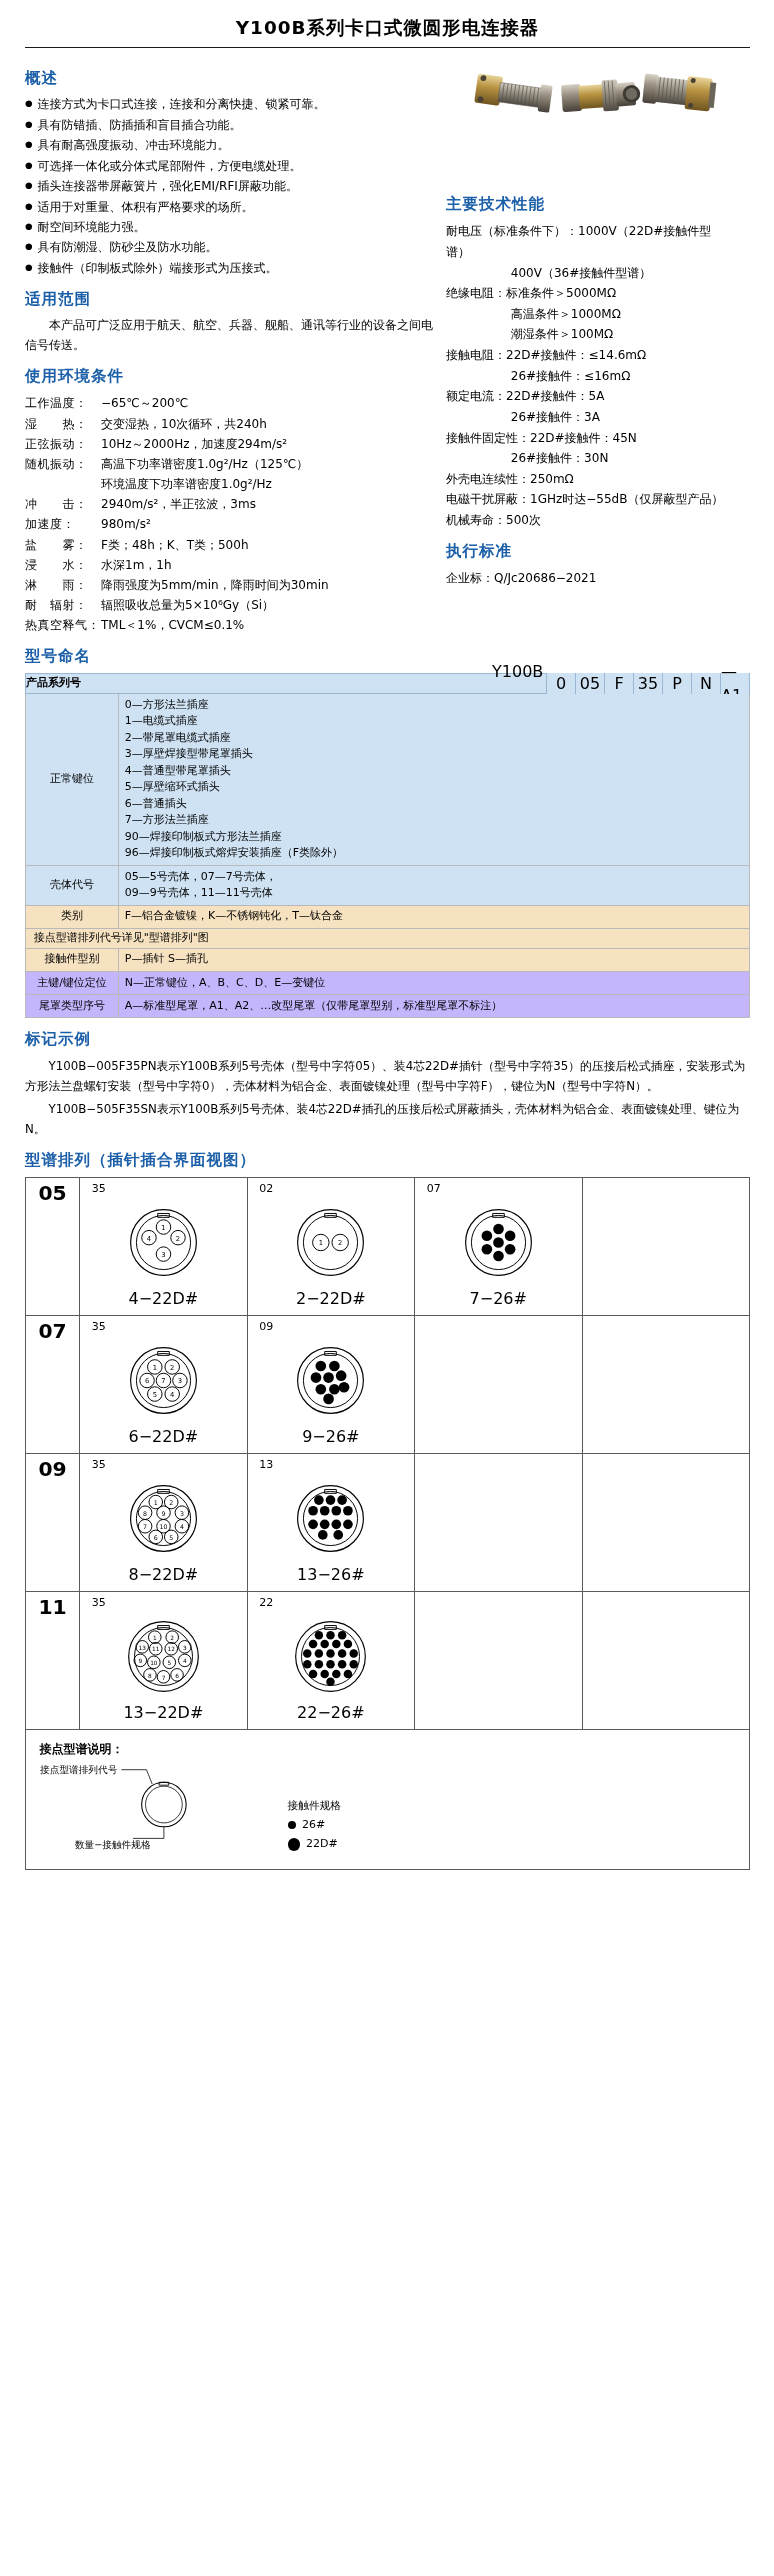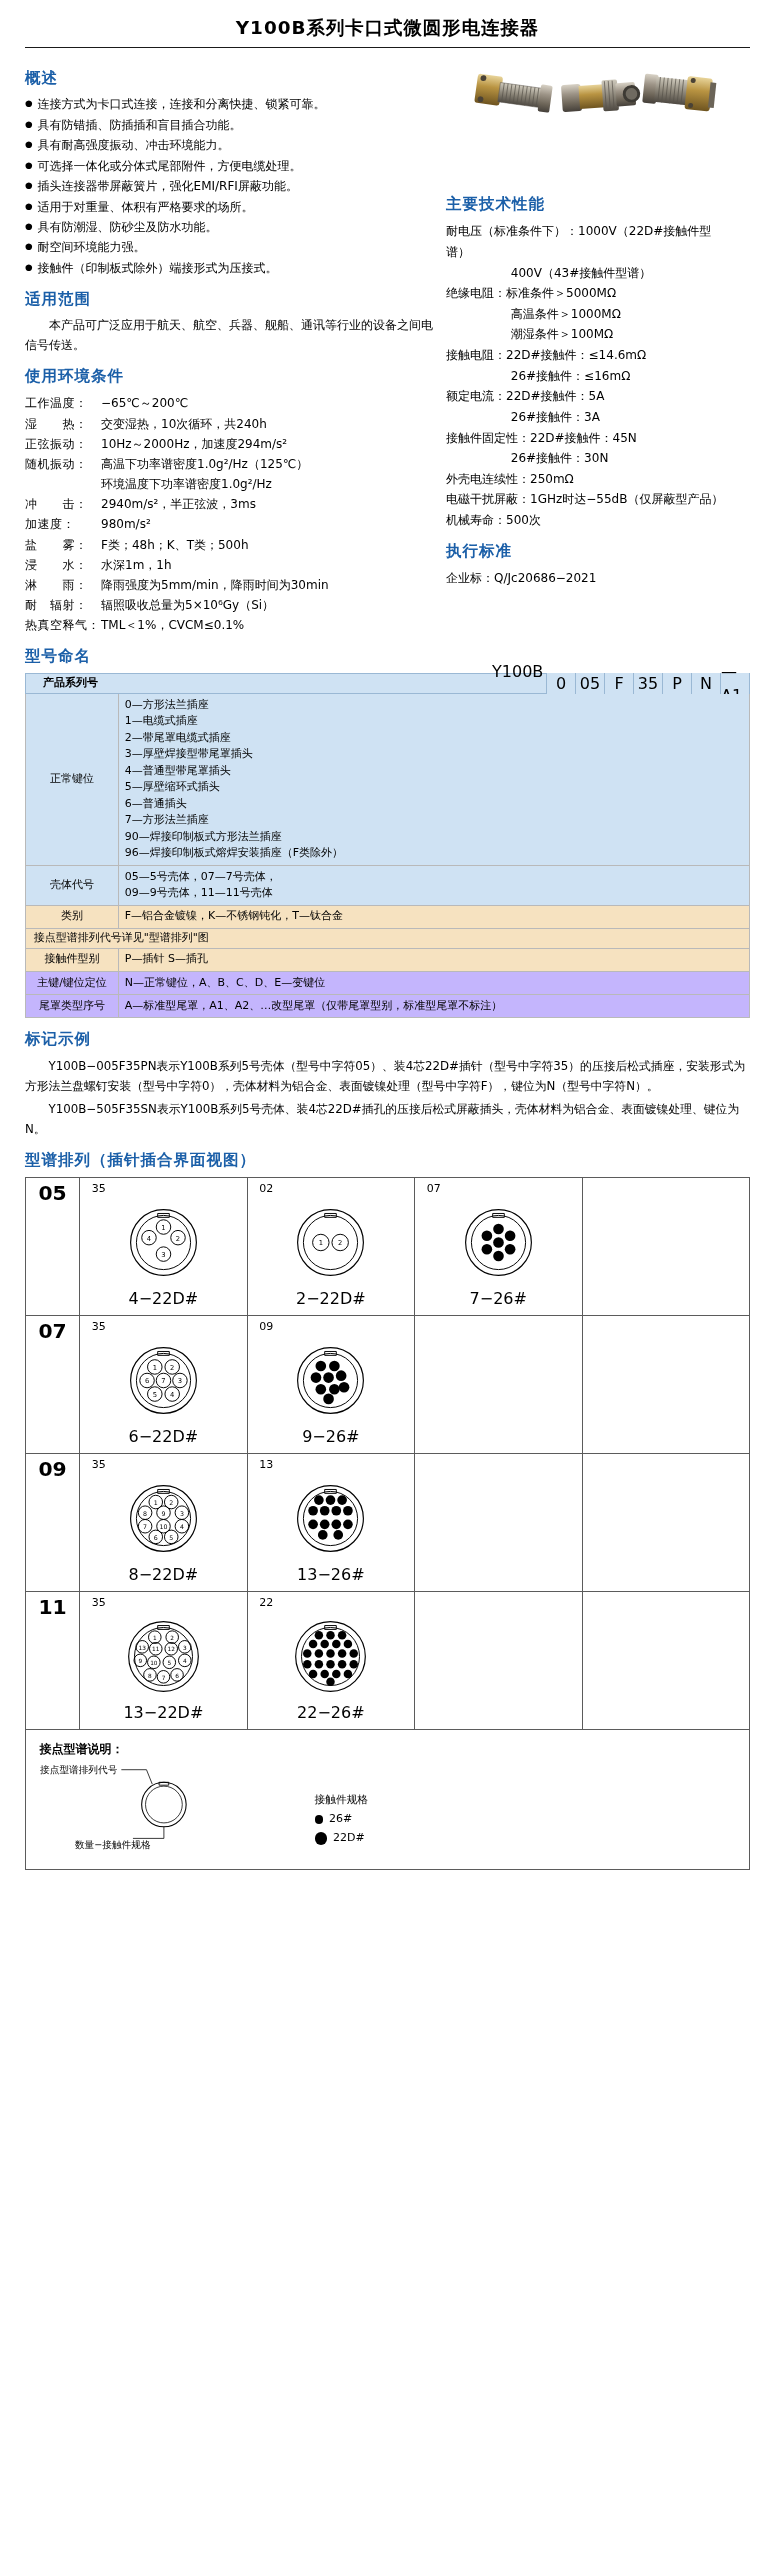--- a/index.html
+++ b/index.html
@@ -76,21 +76,21 @@
   .naming { margin-top: 3.9px; }
   .code-header {
     background: #cfe2f3;
     border: 1px solid #9ab8d4;
     height: 21px;
     display: flex;
     align-items: center;
     font-size: 11px;
     position: relative;
   }
-  .code-header .hl { padding-left: 17px; font-weight: bold; }
+  .code-header .hl { padding-left: 0; font-weight: bold; }
   .code-header .cells { position: absolute; right: 0; top: 0; height: 100%; display: flex; align-items: center; }
   .code-cell {
     width: 29px; height: 21px; border-left: 1px solid #9ab8d4;
     display: flex; align-items: center; justify-content: center;
     font-size: 16px; background: #cfe2f3;
   }
   .code-cell.wide { width: 54px; border-left: none; background: transparent; }
 
   .nest { position: relative; }
   .nest-row {
@@ -139,21 +139,21 @@
   td.cellbox { width: 167px; height: 138px; position: relative; }
   .cell-inner { width: 100%; height: 100%; display:flex; flex-direction: column; align-items:center; }
   .cell-top { width: 100%; font-size: 11px; padding: 2.9px 0 0 11.6px; }
   .cell-bot { font-size: 16px; padding-bottom: 3.9px; }
   .cell-svg { flex:1; display:flex; align-items:center; justify-content:center; }
   td.emptycell { width: 167px; }
 
   
   .legend-wrap { border: 1px solid #5b5b5b; border-top: none; padding: 9.7px 13.6px 13.6px 13.6px; }
   .legend-title { font-size: 12px; font-weight: bold; margin-bottom: 3.9px; }
-  .legend-inner { display: flex; align-items: center; gap: 33px; }
+  .legend-inner { display: flex; align-items: flex-end; gap: 6px; }
   .legend-left { width: 242px; position: relative; font-size: 10.7px; }
   .legend-right { font-size: 11px; padding-top: 25px; }
   .legend-right .lrow { display:flex; align-items:center; gap:5.8px; margin: 2.9px 0; }
   .dot26 { width: 8.7px; height: 8.7px; border-radius: 50%; background:#000; display:inline-block; }
   .dot22 { width: 12.6px; height: 12.6px; border-radius: 50%; background:#000; display:inline-block; }
   svg text { font-family: "DejaVu Sans", "Liberation Sans", sans-serif; }
 </style>
 </head>
 <body>
 
@@ -165,22 +165,22 @@
     <div class="col-left">
 
       <h2 class="sec">概述</h2>
       <ul class="bullets">
         <li>连接方式为卡口式连接，连接和分离快捷、锁紧可靠。</li>
         <li>具有防错插、防插插和盲目插合功能。</li>
         <li>具有耐高强度振动、冲击环境能力。</li>
         <li>可选择一体化或分体式尾部附件，方便电缆处理。</li>
         <li>插头连接器带屏蔽簧片，强化EMI/RFI屏蔽功能。</li>
         <li>适用于对重量、体积有严格要求的场所。</li>
+        <li>耐空间环境能力强。</li>
         <li>具有防潮湿、防砂尘及防水功能。</li>
-        <li>耐空间环境能力强。</li>
         <li>接触件（印制板式除外）端接形式为压接式。</li>
       </ul>
 
       <h2 class="sec">适用范围</h2>
       <div class="indent-para">本产品可广泛应用于航天、航空、兵器、舰船、通讯等行业的设备之间电信号传送。</div>
 
       <h2 class="sec">使用环境条件</h2>
       <div>
         <div class="kv">
             <span class="k">工作温度：</span>
@@ -308,21 +308,21 @@
             <circle cx="50" cy="6" r="2.6" fill="#4a4236"></circle>
             <circle cx="50" cy="32" r="2.6" fill="#4a4236"></circle>
             <rect x="68" y="6" width="6" height="26" fill="#6b6458"></rect>
           </g>
         </svg>
       </div>
 
       <h2 class="sec">主要技术性能</h2>
       <div>
         <div class="spec-line"><span>耐电压（标准条件下）：</span><span>1000V（22D#接触件型谱）</span></div>
-        <div class="spec-line spec-sub"><span>400V（43#接触件型谱）</span></div>
+        <div class="spec-line spec-sub"><span>400V（36#接触件型谱）</span></div>
         <div class="spec-line"><span>绝缘电阻：</span><span>标准条件＞5000MΩ</span></div>
         <div class="spec-line spec-sub"><span>高温条件＞1000MΩ</span></div>
         <div class="spec-line spec-sub"><span>潮湿条件＞100MΩ</span></div>
         <div class="spec-line"><span>接触电阻：</span><span>22D#接触件：≤14.6mΩ</span></div>
         <div class="spec-line spec-sub"><span>26#接触件：≤16mΩ</span></div>
         <div class="spec-line"><span>额定电流：</span><span>22D#接触件：5A</span></div>
         <div class="spec-line spec-sub"><span>26#接触件：3A</span></div>
         <div class="spec-line"><span>接触件固定性：</span><span>22D#接触件：45N</span></div>
         <div class="spec-line spec-sub"><span>26#接触件：30N</span></div>
         <div class="spec-line"><span>外壳电连续性：</span><span>250mΩ</span></div>

